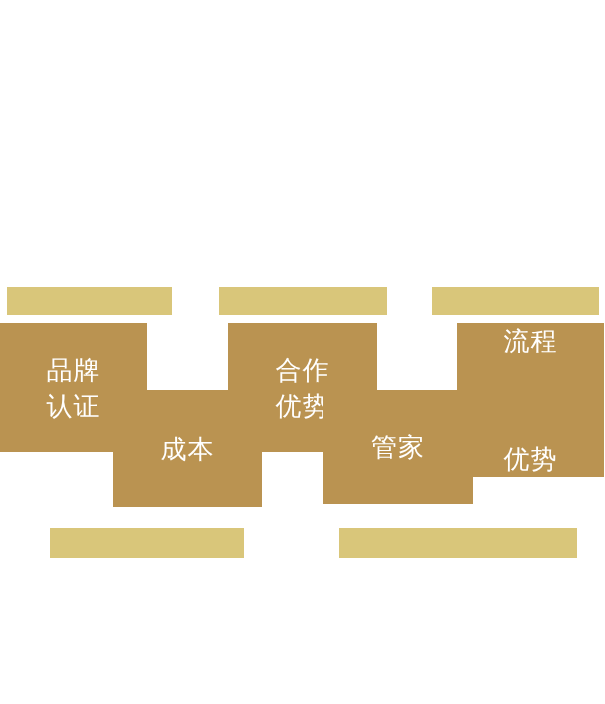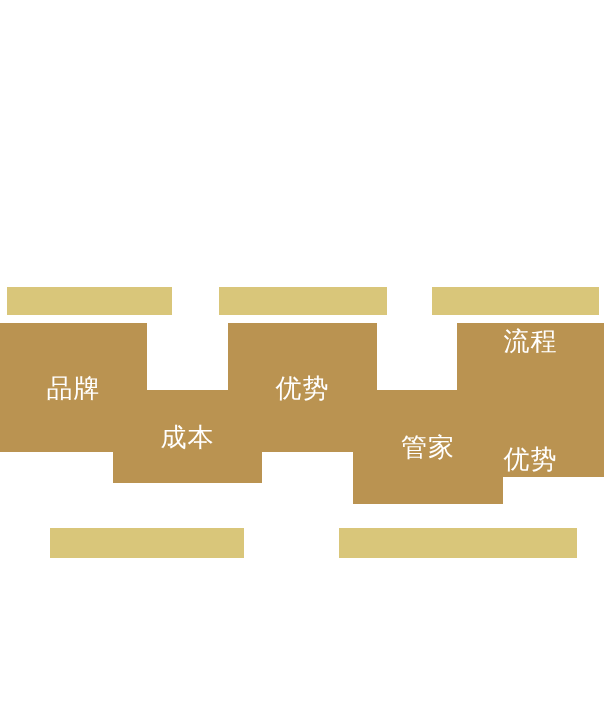--- a/index.html
+++ b/index.html
@@ -36,40 +36,42 @@
     font-size: 26px;
     line-height: 36px;
     letter-spacing: 1px;
     text-align: center;
   }
   
   .block-1 { left: 0;     top: 323px; width: 147px; height: 129px; }
   .block-3 { left: 228px; top: 323px; width: 149px; height: 129px; }
   .block-5 { left: 457px; top: 323px; width: 147px; height: 154px; justify-content: space-between; }
   
-  .block-2 { left: 113px; top: 390px; width: 149px; height: 93px; }
-  .block-4 { left: 353px; top: 390px; width: 150px; height: 114px; }
+  .block-2 { left: 113px; top: 390px; width: 149px; height: 117px; }
+  .block-4 { left: 323px; top: 390px; width: 150px; height: 114px; }
 
   .block .line {
     display: block;
   }
 </style>
 </head>
 <body>
 
 <div class="stage">
 
   <div class="accent-bar bar-top-1"></div>
   <div class="accent-bar bar-top-2"></div>
   <div class="accent-bar bar-top-3"></div>
 
   <div class="block block-1">
     <span class="line">品牌</span>
+    <span class="line">认证</span>
   </div>
   <div class="block block-3">
+    <span class="line">合作</span>
     <span class="line">优势</span>
   </div>
   <div class="block block-5">
     <span class="line">流程</span>
     <span class="line">优势</span>
   </div>
 
   <div class="block block-2">
     <span class="line">成本</span>
   </div>

